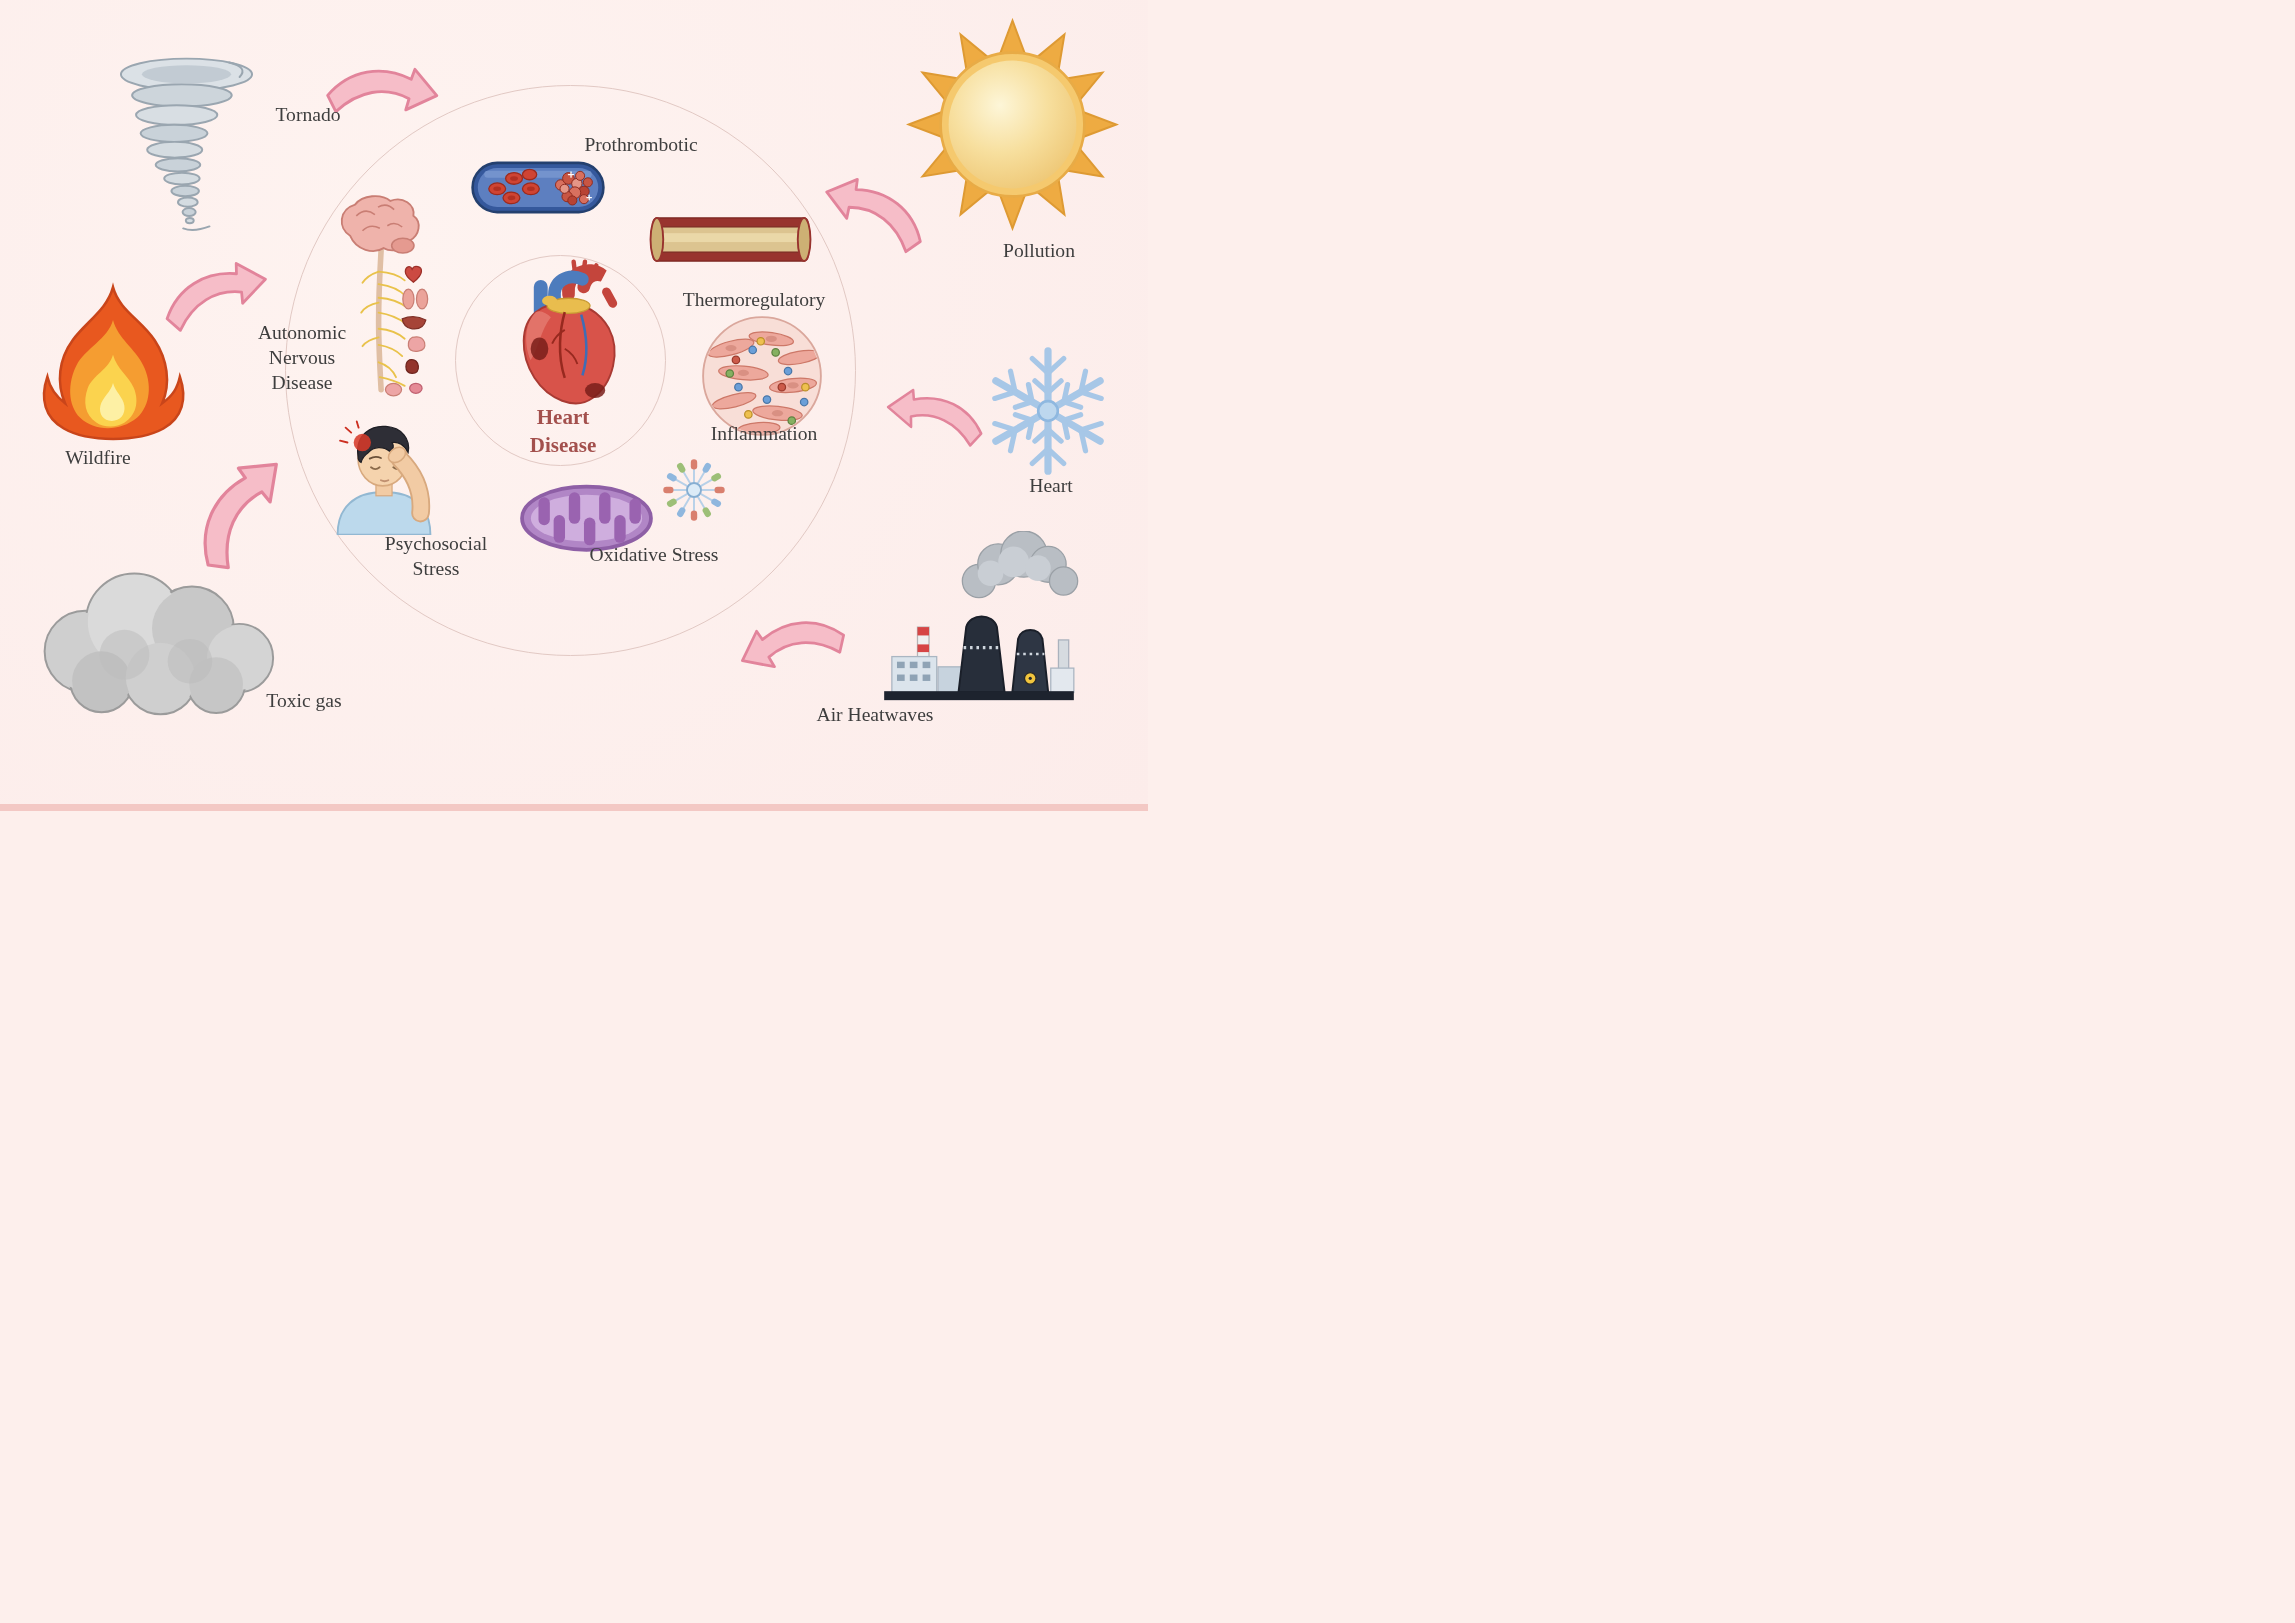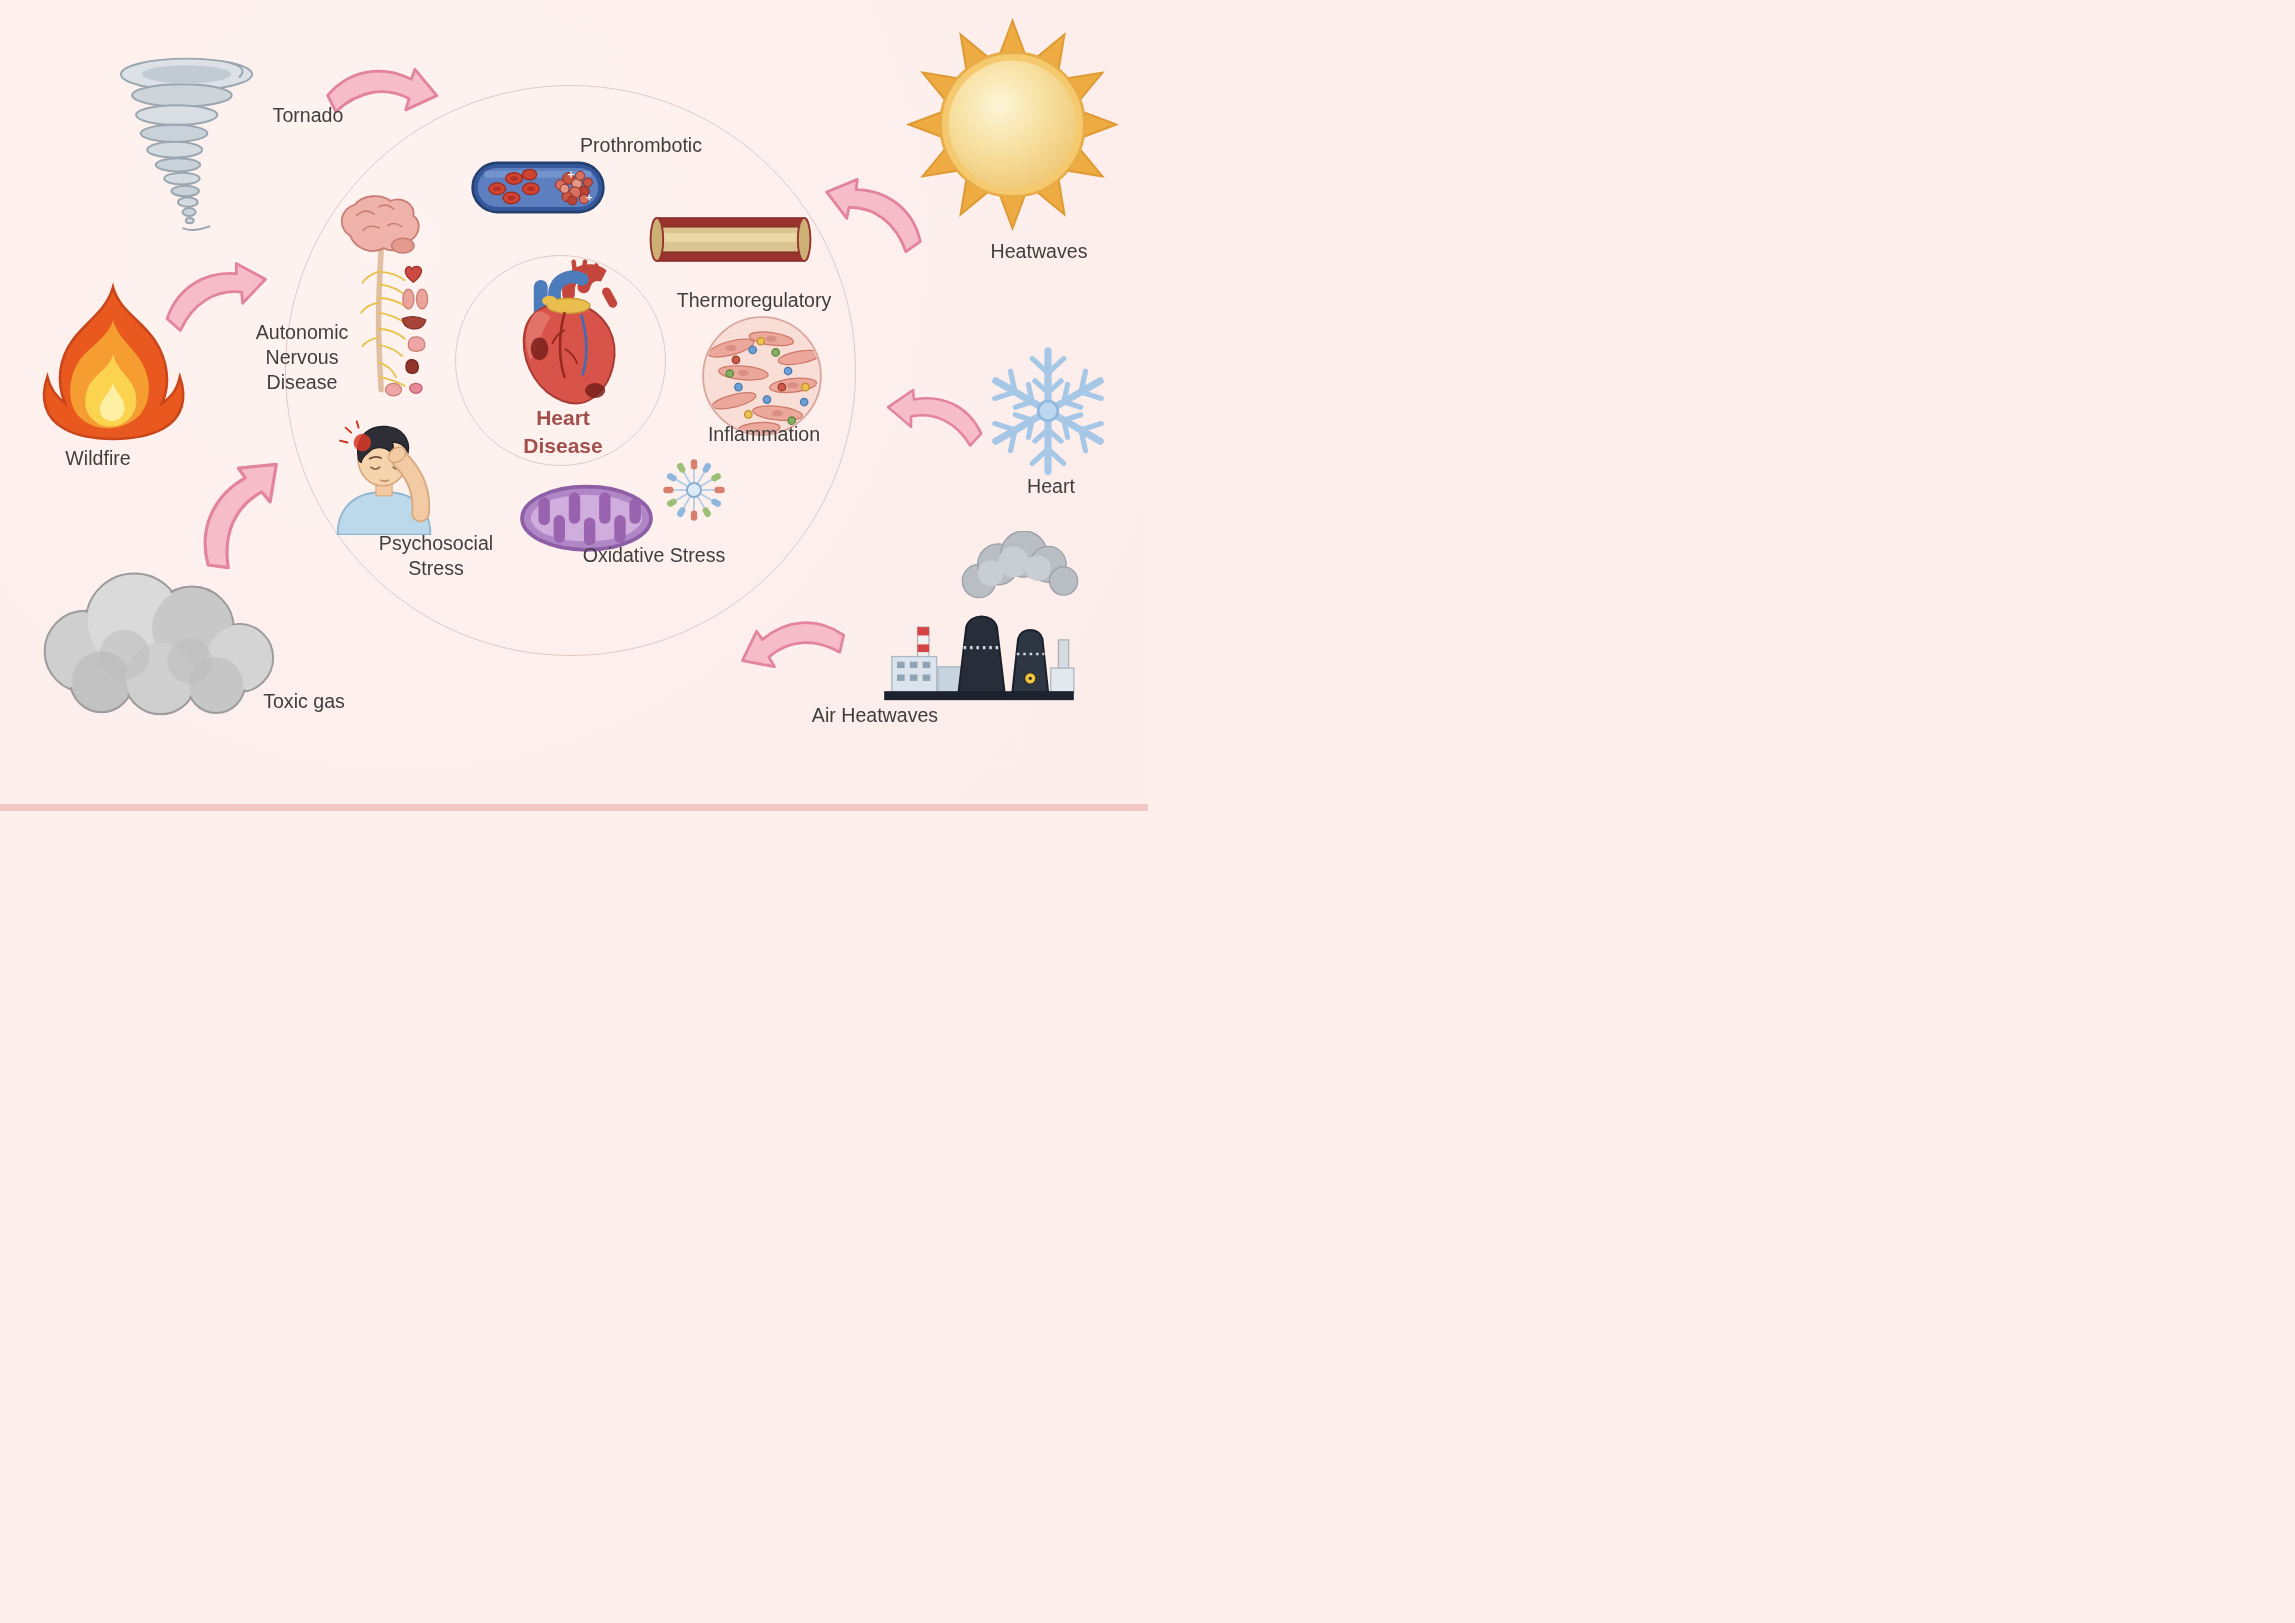--- a/index.html
+++ b/index.html
@@ -1,21 +1,21 @@
 <!DOCTYPE html>
 <html style="font-size:10.5px"><head>
 <meta charset="utf-8">
 <style>
   html,body{margin:0;padding:0;background:#fdefec;}
   .canvas{
     position:relative;
     width:1148px;height:811px;
     background:radial-gradient(circle at 35% 30%, #fef3f0 0%, #fcecea 100%);
     overflow:hidden;
-    font-family:Liberation Sans, sans-serif;
+    font-family:Liberation Serif, serif;
   }
   .circle{position:absolute;border:1.3px solid #e2c9c4;border-radius:50%;background:transparent;}
   .label{
     position:absolute;transform:translate(-50%,-50%);
     font-size:19.6px;color:#3e3e3e;text-align:center;white-space:nowrap;
   }
   .multi{line-height:25px;}
   .heart-label{font-weight:700;color:#a3504d;font-size:21px;line-height:27.5px;}
   .icon,.arrow{position:absolute;}
   .swoosh{fill:#f6bdc8;stroke:#e2849b;stroke-width:5;stroke-linejoin:round;}
@@ -370,21 +370,21 @@
     </g>
     <path d="M82 62 q9 -5 18 -1 M118 61 q9 -4 18 0" stroke="#6a5038" stroke-width="3" fill="none" stroke-linecap="round"></path>
     <path d="M84 76 q7 6 14 0 M120 76 q7 6 14 0" stroke="#8a6a4a" stroke-width="3" fill="none" stroke-linecap="round"></path>
     <path d="M100 97 q6 3 12 0" stroke="#c09070" stroke-width="3" fill="none" stroke-linecap="round"></path>
     <path d="M164 150 C168 112 152 84 130 62" stroke="#d8a97e" stroke-width="30" fill="none" stroke-linecap="round"></path>
     <path d="M164 150 C168 112 152 84 130 62" stroke="#f2cba4" stroke-width="24" fill="none" stroke-linecap="round"></path>
     <ellipse cx="126" cy="56" rx="15" ry="11" fill="#f2cba4" stroke="#d8a97e" stroke-width="2.5" transform="rotate(-35 126 56)"></ellipse>
   </svg>
 
   <div class="label" style="left:308px;top:115px;">Tornado</div>
-  <div class="label" style="left:1039px;top:251px;">Heatwaves</div>
+  <div class="label" style="left:1039px;top:251px;">Pollution</div>
   <div class="label" style="left:98px;top:458px;">Wildfire</div>
   <div class="label" style="left:1051px;top:486px;">Heart</div>
   <div class="label" style="left:304px;top:701px;">Toxic gas</div>
   <div class="label" style="left:875px;top:715px;">Air Heatwaves</div>
 
   <div class="label" style="left:641px;top:145px;">Prothrombotic</div>
   <div class="label" style="left:754px;top:300px;">Thermoregulatory</div>
   <div class="label multi" style="left:302px;top:357px;">
     <div>Autonomic</div>
     <div>Nervous</div>

